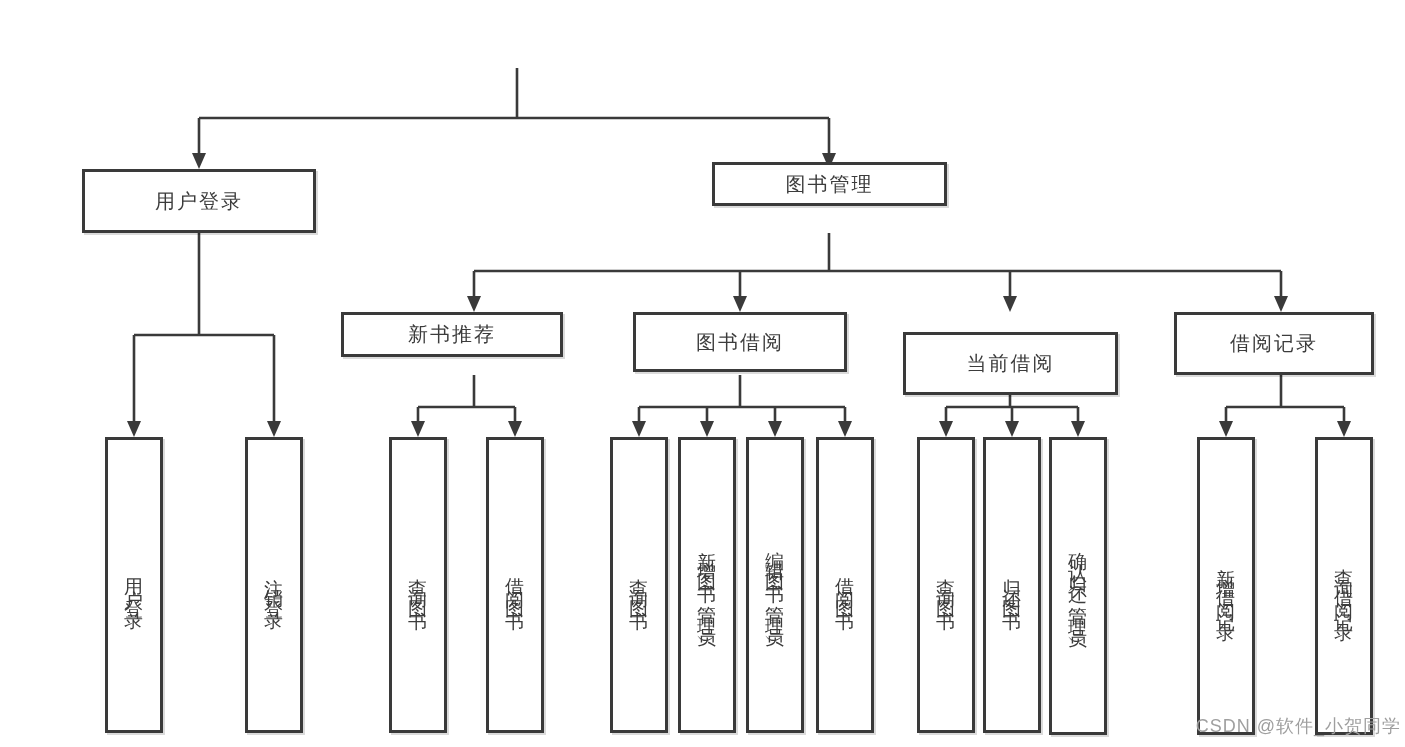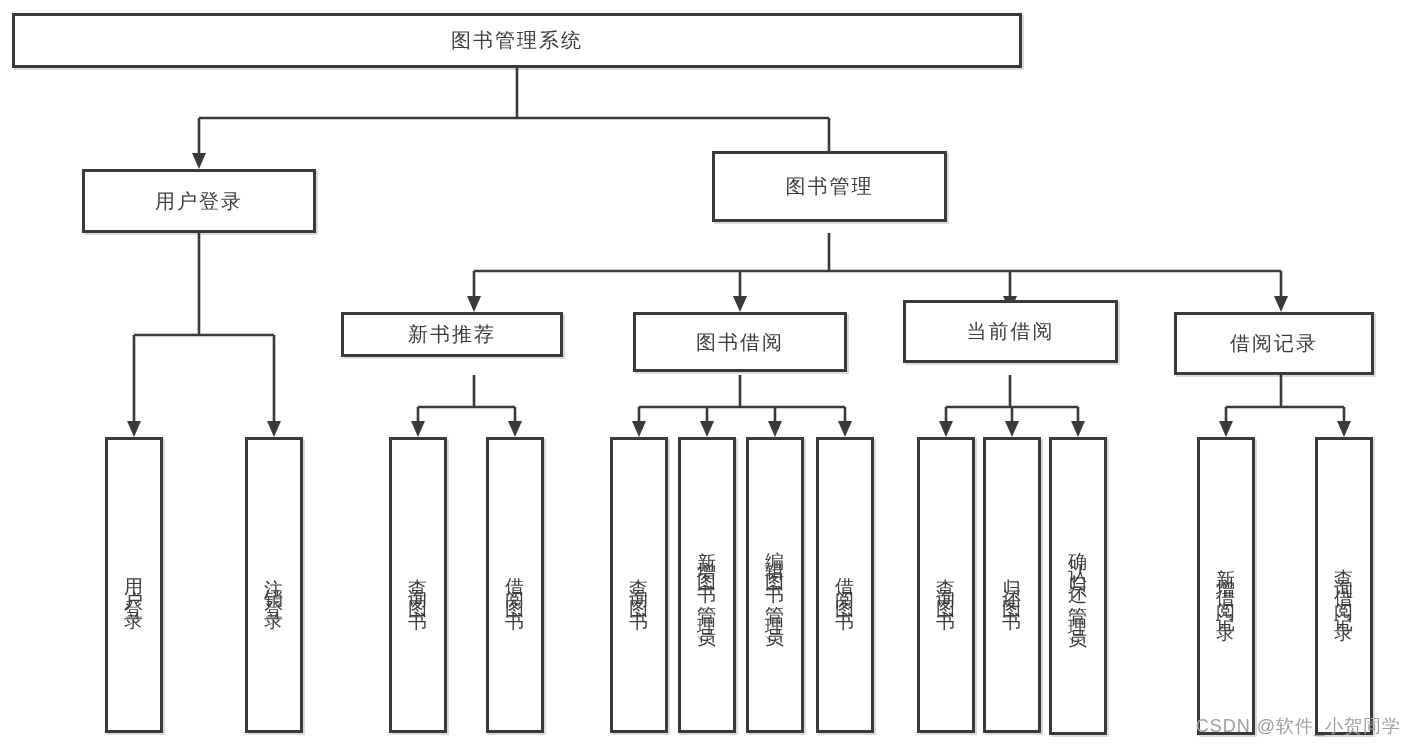--- a/index.html
+++ b/index.html
@@ -69,38 +69,35 @@
       <polygon points="768,421 782,421 775,437"></polygon>
       <polygon points="838,421 852,421 845,437"></polygon>
       <polygon points="939,421 953,421 946,437"></polygon>
       <polygon points="1005,421 1019,421 1012,437"></polygon>
       <polygon points="1071,421 1085,421 1078,437"></polygon>
       <polygon points="1219,421 1233,421 1226,437"></polygon>
       <polygon points="1337,421 1351,421 1344,437"></polygon>
     </g>
   </svg>
 
-  <div class="box hbox" style="left:12px;top:13px;width:1010px;height:55px">
-    <span>图书管理系统</span>
-  </div>
 
   <div class="box hbox" style="left:82px;top:169px;width:234px;height:64px">
     <span>用户登录</span>
   </div>
-  <div class="box hbox" style="left:712px;top:151px;width:235px;height:71px">
+  <div class="box hbox" style="left:712px;top:162px;width:235px;height:44px">
     <span>图书管理</span>
   </div>
 
   <div class="box hbox" style="left:341px;top:312px;width:222px;height:45px">
     <span>新书推荐</span>
   </div>
   <div class="box hbox" style="left:633px;top:312px;width:214px;height:60px">
     <span>图书借阅</span>
   </div>
-  <div class="box hbox" style="left:903px;top:300px;width:215px;height:63px">
+  <div class="box hbox" style="left:903px;top:332px;width:215px;height:63px">
     <span>当前借阅</span>
   </div>
   <div class="box hbox" style="left:1174px;top:312px;width:200px;height:63px">
     <span>借阅记录</span>
   </div>
 
   <div class="box vbox" style="left:105px;top:437px;width:58px;height:296px">
     <span>用户登录</span>
   </div>
   <div class="box vbox" style="left:245px;top:437px;width:58px;height:296px">

